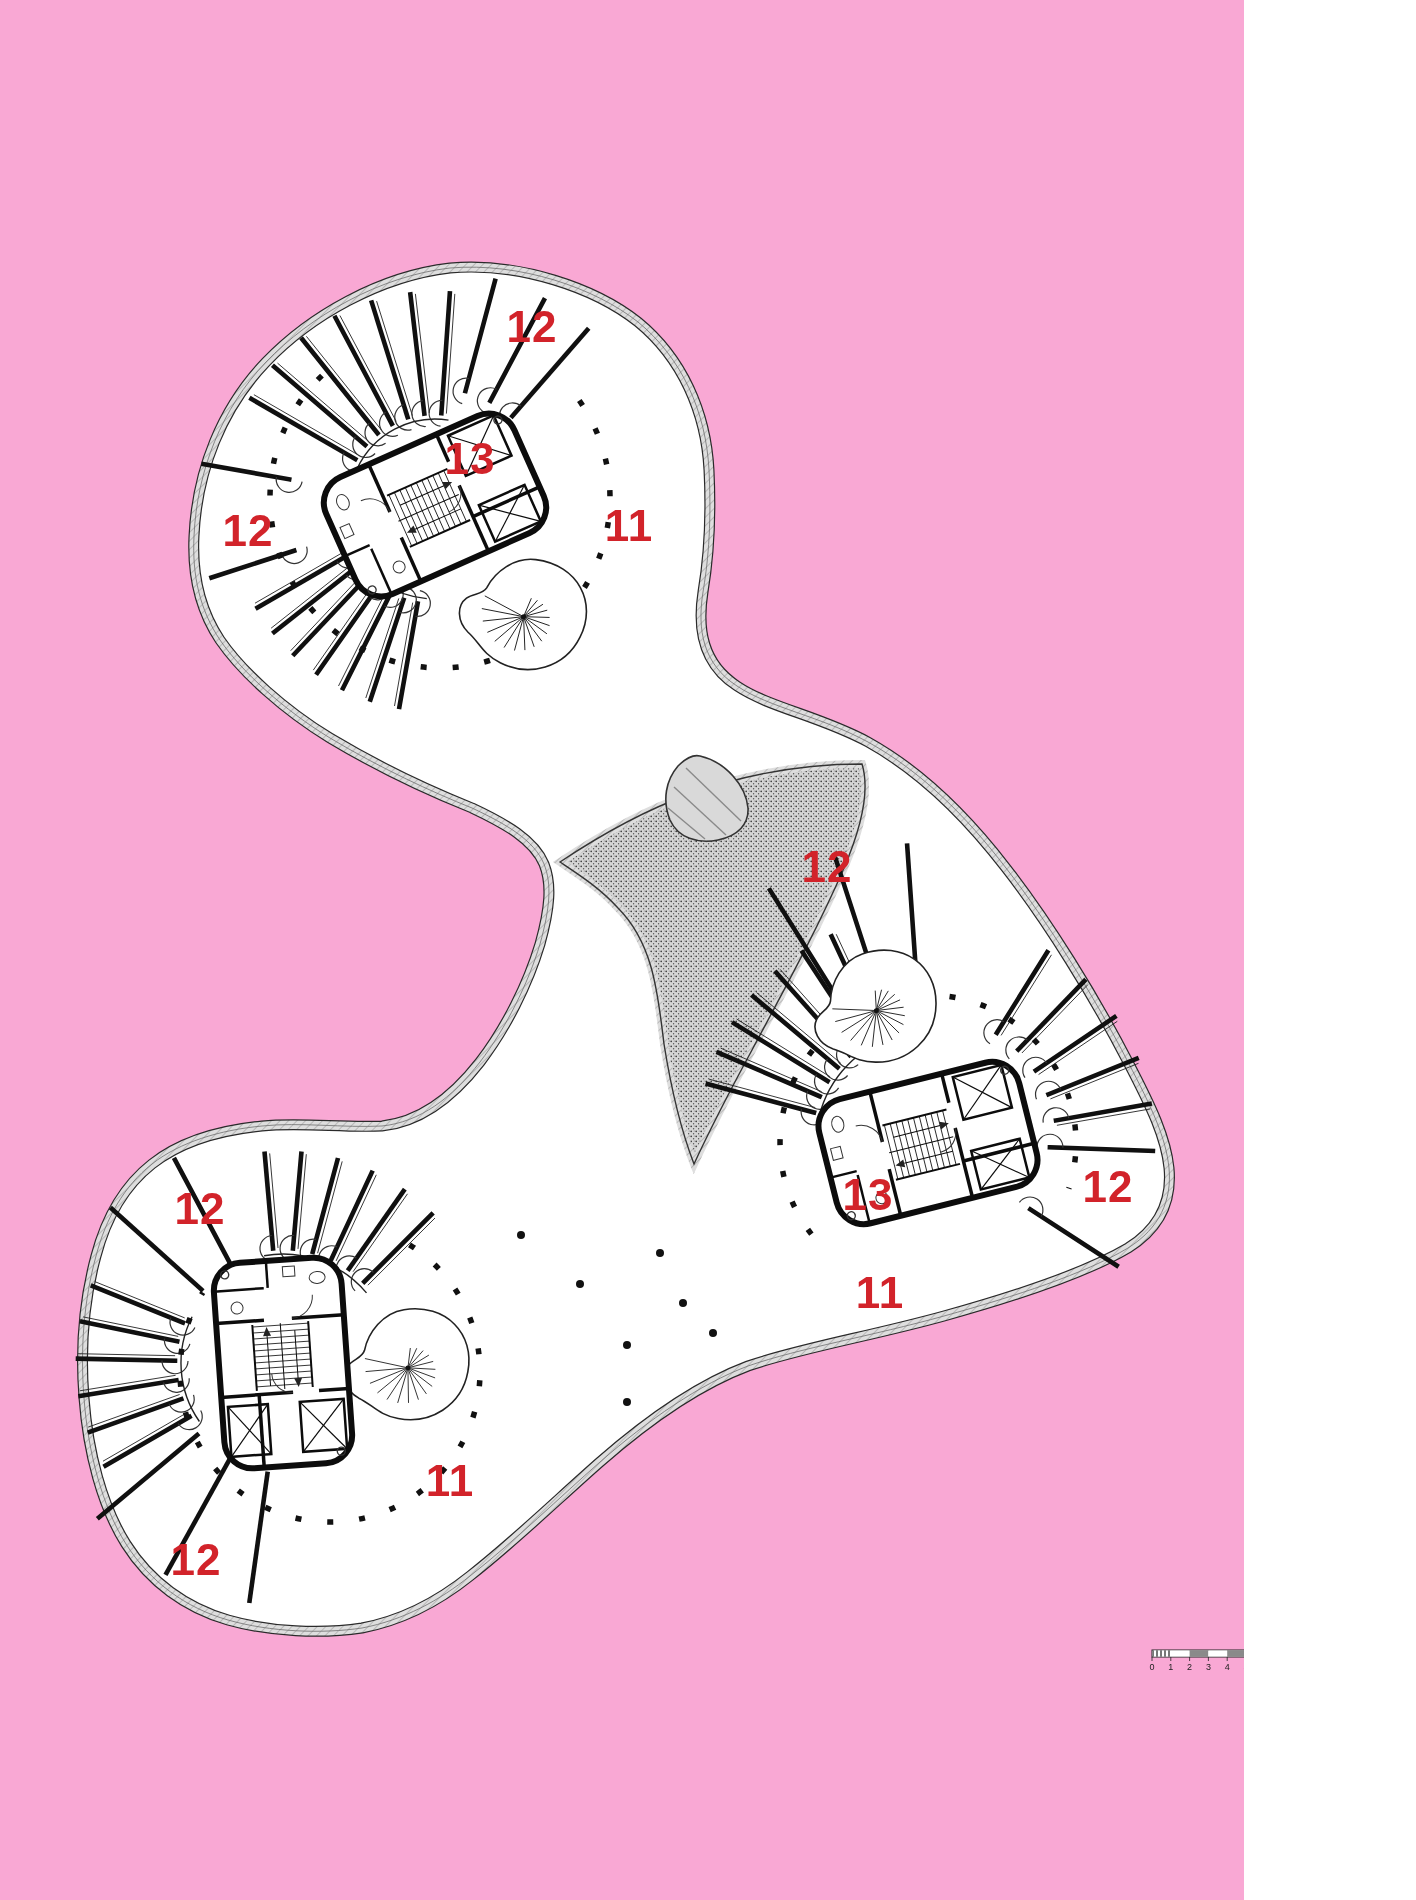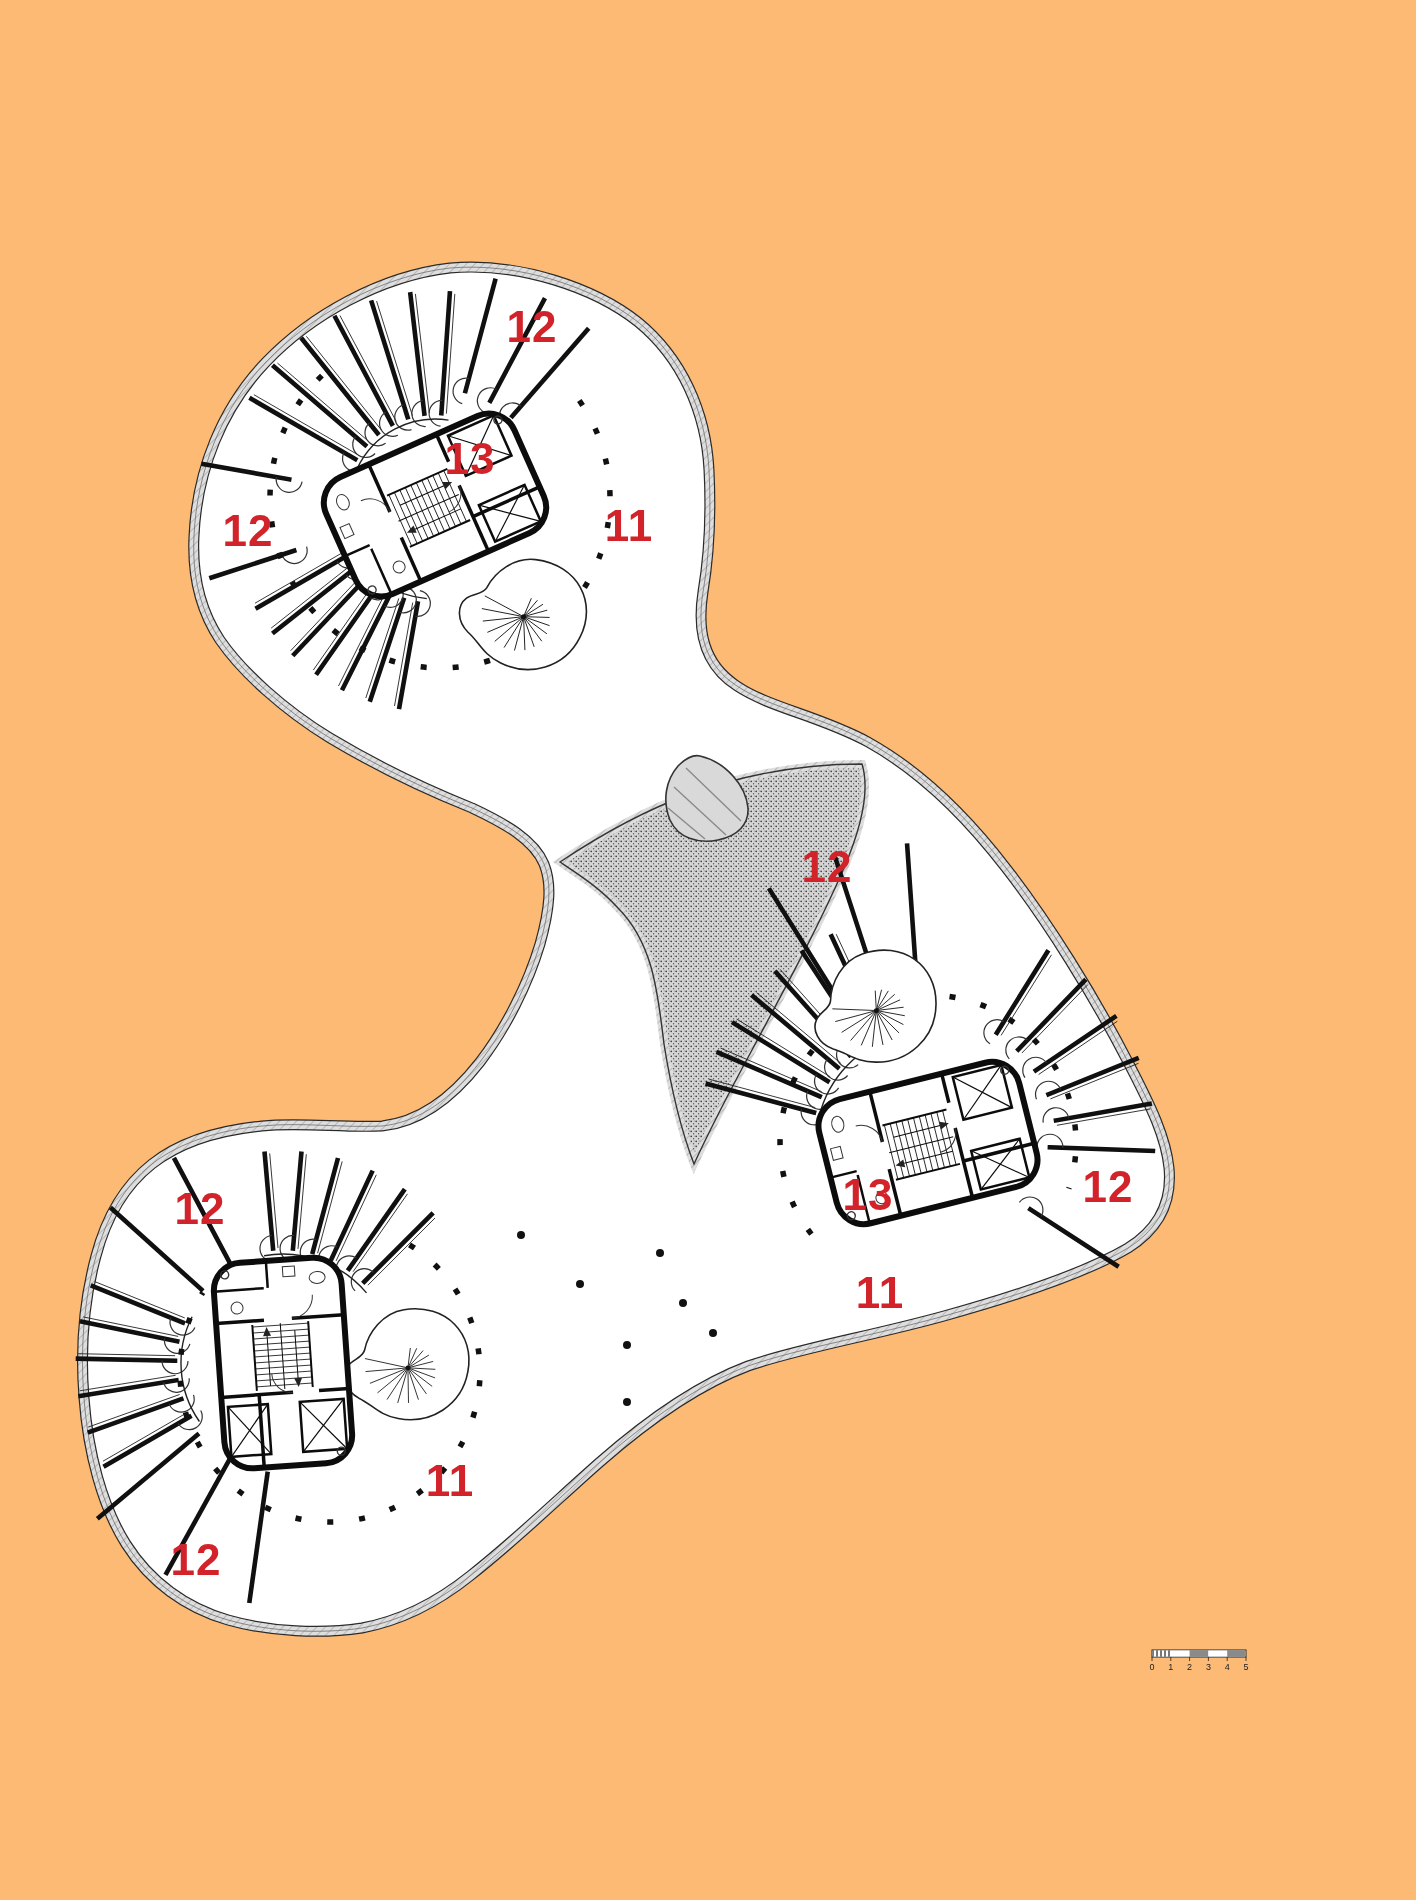--- a/index.html
+++ b/index.html
@@ -1,16 +1,16 @@
 <!DOCTYPE html>
 <html><head>
 <meta charset="utf-8">
 <style>
   html,body{margin:0;padding:0;background:#ffffff;}
-  .page{position:relative;width:1416px;height:1900px;background:#fdba74;overflow:hidden;
+  .page{position:relative;width:1244px;height:1900px;background:#f9a8d4;overflow:hidden;
         font-family:"Liberation Sans",sans-serif;}
   svg{display:block;}
   .zone-label{font-family:"Liberation Sans",sans-serif;font-weight:700;font-size:44px;
               text-anchor:middle;letter-spacing:1px;}
   .scale-num{font-family:"Liberation Sans",sans-serif;font-size:9px;fill:#222;text-anchor:middle;}
 </style>
 </head>
 <body>
 
 <div class="page">

